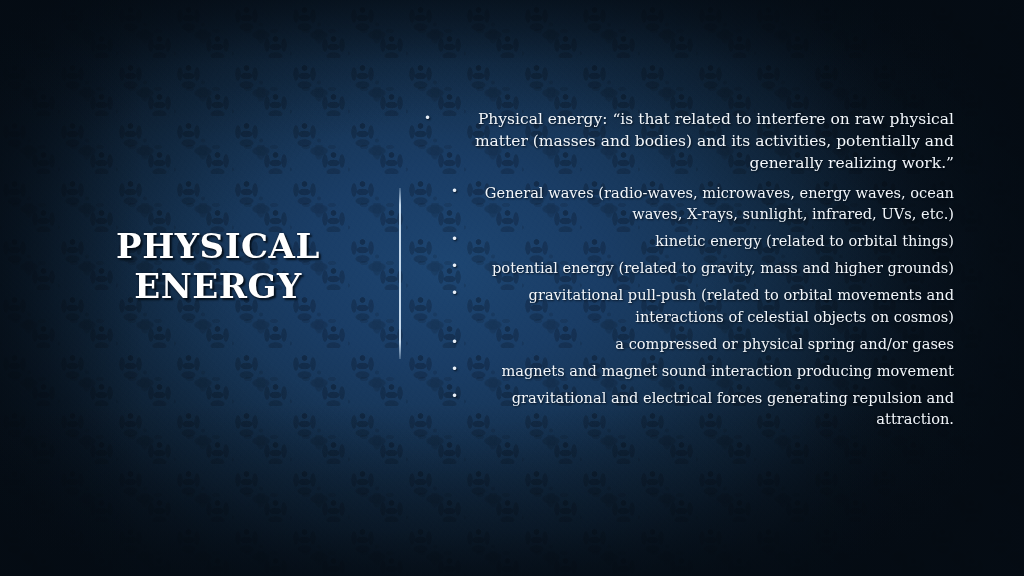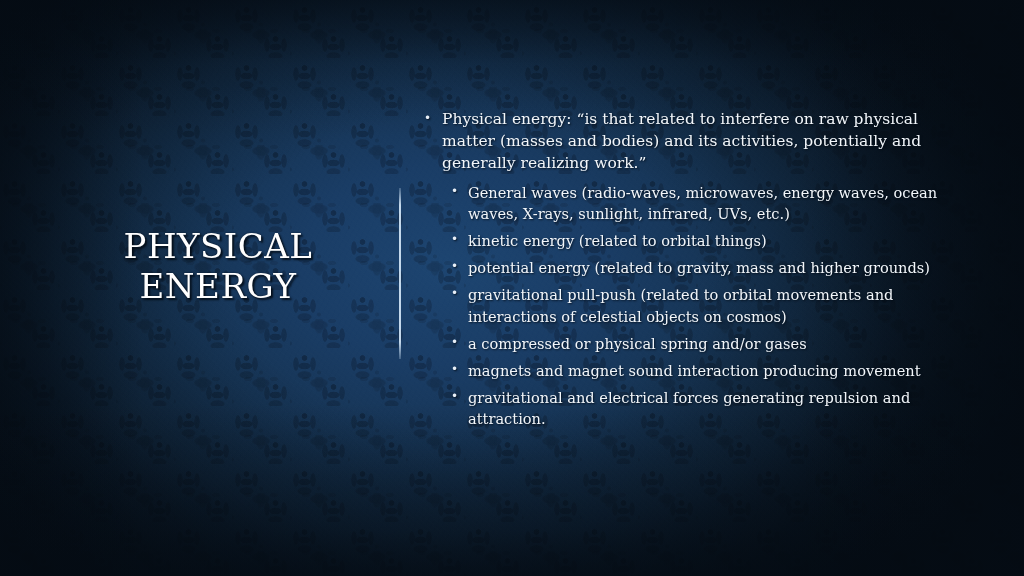--- a/index.html
+++ b/index.html
@@ -85,21 +85,21 @@
   .content { position: absolute; inset: 0; }
 
   .title {
     position: absolute;
     left: 60px;
     top: 226px;
     width: 316px;
     text-align: center;
     color: #ffffff;
     font-family: "DejaVu Serif", "Liberation Serif", serif;
-    font-weight: normal;
+    font-weight: bold;
     font-size: 34px;
     line-height: 1.18;
     letter-spacing: .5px;
     text-transform: uppercase;
     text-shadow: 2px 2px 2px rgba(2,9,18,.85), 0 0 2px rgba(2,9,18,.6);
   }
 
   .divider {
     position: absolute;
     left: 399px;
@@ -128,21 +128,21 @@
   li.item {
     position: relative;
     display: block;
     text-shadow: 1px 1px 2px rgba(3,11,21,.80);
   }
   li.item > .bullet {
     position: absolute;
     left: 0;
     font-family: "DejaVu Sans", sans-serif;
   }
-  li.item > .txt { display: block; }
+  li.item > .txt { display: block; text-align: right; }
 
   
   li.l1 {
     font-size: 15.5px;
     line-height: 22.2px;
     padding-left: 18px;
     margin-bottom: 2px;
   }
   li.l1 > .bullet { top: -1px; font-size: 12px; color: #e8eff7; }
 

